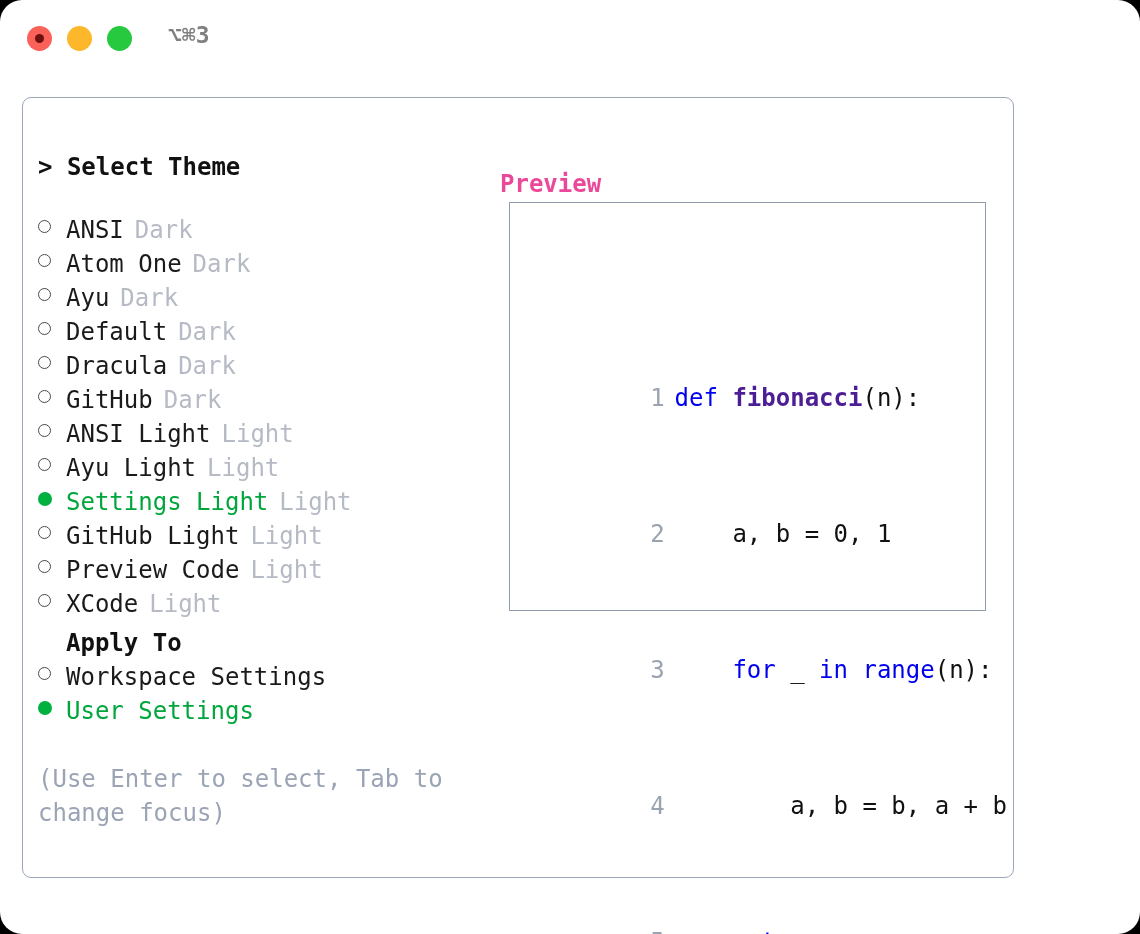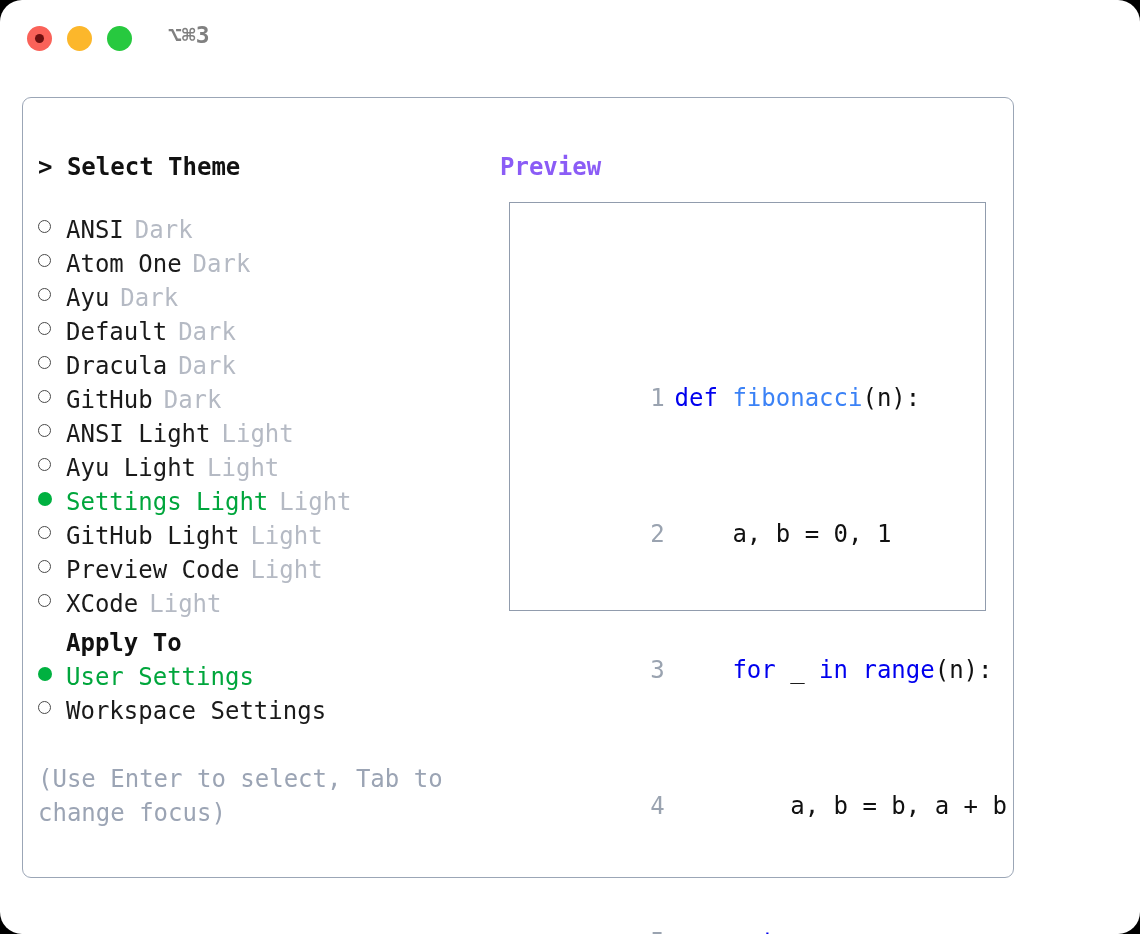--- a/index.html
+++ b/index.html
@@ -153,22 +153,23 @@
 
   
   .right-col {
     position: absolute;
     left: 500px;
     top: 150px;
   }
   .preview-title {
     font-size: 24px;
     font-weight: bold;
-    color: #8b5cf6;
-    line-height: 34px;
+    color: #ec4899;
+    line-height: 34px;
+    margin-top: 17px;
   }
 
   .codebox {
     position: absolute;
     left: 509px;
     top: 202px;
     width: 477px;
     height: 409px;
     border: 1.6px solid #919cad;
     box-sizing: border-box;
@@ -185,21 +186,21 @@
   }
   .code-row { height: 34px; white-space: pre; }
   .ln {
     display: inline-block;
     width: 26px;
     text-align: right;
     color: #9aa3b0;
     margin-right: 10px;
   }
   .kw   { color: #0000ee; }
-  .fn   { color: #3b82f6; }
+  .fn   { color: #4c1d95; font-weight: bold; }
   .pl   { color: #111111; }
 </style>
 </head>
 <body>
 
 <div class="window">
 
   <div class="titlebar">
     <div class="dot dot-red"></div>
     <div class="dot dot-yellow"></div>
@@ -275,26 +276,26 @@
         <span class="opt-cat">Light</span>
       </div>
     </div>
 
     <div class="spacer-lg"></div>
 
     <div class="heading-plain">Apply To</div>
 
     <div>
       <div class="opt">
+        <span class="marker"><span class="ring"></span></span>
+        <span class="opt-label">Workspace Settings</span>
+      </div>
+      <div class="opt">
         <span class="marker"><span class="fill"></span></span>
         <span class="opt-label sel">User Settings</span>
-      </div>
-      <div class="opt">
-        <span class="marker"><span class="ring"></span></span>
-        <span class="opt-label">Workspace Settings</span>
       </div>
     </div>
   </div>
 
   <div class="hint">(Use Enter to select, Tab to change focus)</div>
 
   <div class="right-col">
     <div class="preview-title">Preview</div>
   </div>
 

